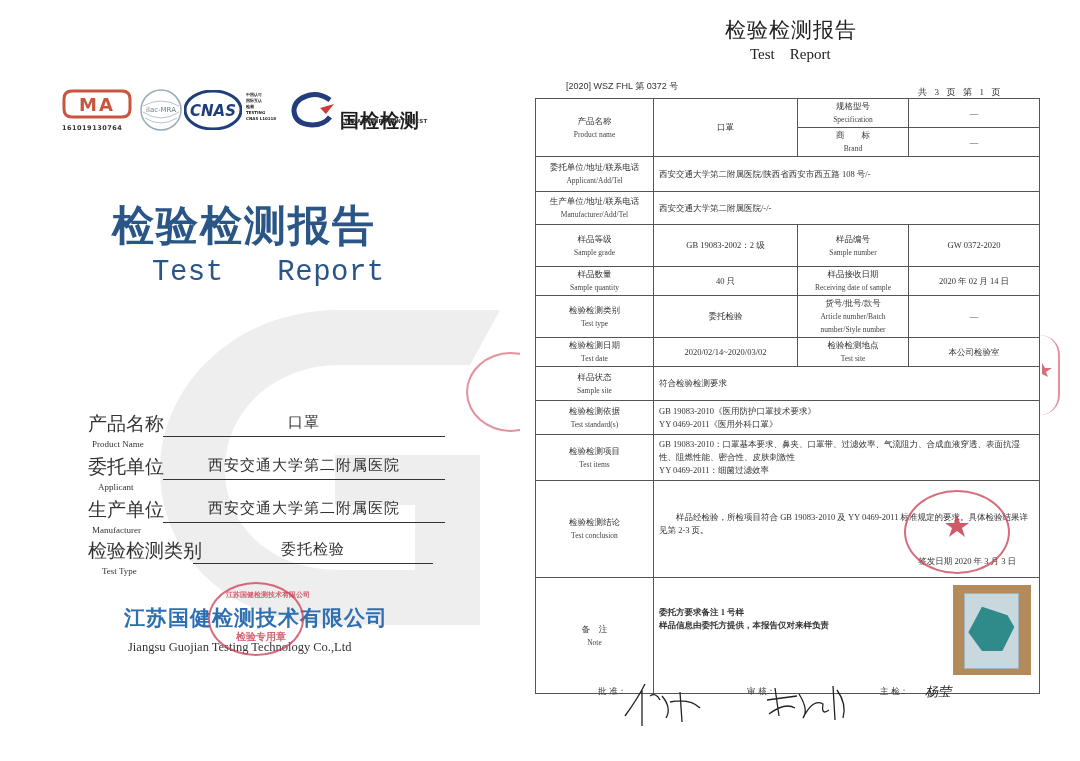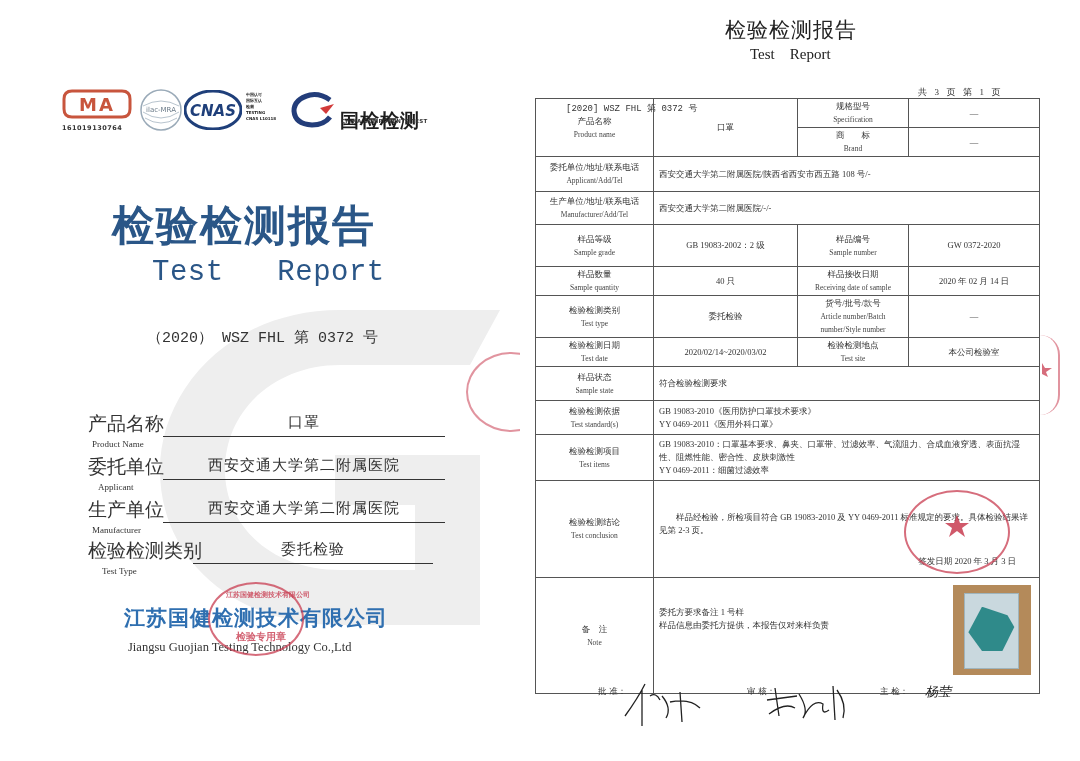--- a/index.html
+++ b/index.html
@@ -32,21 +32,21 @@
   .cover-company-cn { position: absolute; left: 124px; top: 604px; font-family: "DejaVu Sans", sans-serif; font-size: 21px; font-weight: bold; color: #2f6fb0; letter-spacing: 1px; }
   .cover-company-en { position: absolute; left: 128px; top: 640px; font-family: "Liberation Serif", serif; font-size: 12.5px; color: #333; }
 
   .stamp { position: absolute; border-radius: 50%; border: 2px solid rgba(200,60,80,0.75); }
   .stamp-text { position: absolute; color: rgba(200,60,80,0.8); font-family: "DejaVu Sans", sans-serif; font-weight: bold; }
 
   
   .page { position: absolute; left: 520px; top: 0; width: 560px; height: 761px; background: #fff; }
   .report-title-cn { position: absolute; left: 725px; top: 16px; font-family: "DejaVu Sans", sans-serif; font-size: 21px; color: #222; letter-spacing: 1px; }
   .report-title-en { position: absolute; left: 750px; top: 46px; font-family: "Liberation Serif", serif; font-size: 15px; color: #222; white-space: pre; }
-  .report-no { position: absolute; left: 566px; top: 102px; font-family: Liberation Mono, monospace; font-size: 9px; color: #333; }
+  .report-no { position: absolute; left: 566px; top: 80px; font-family: Liberation Sans, sans-serif; font-size: 9px; color: #333; }
   .page-count { position: absolute; left: 918px; top: 86px; font-family: "Liberation Serif", serif; font-size: 9px; color: #333; white-space: pre; letter-spacing: 1px; }
 
   table.report { position: absolute; left: 535px; top: 98px; width: 504px; border-collapse: collapse; table-layout: fixed; font-family: "Liberation Serif", serif; color: #333; }
   table.report td { border: 1px solid #555; font-size: 8.5px; vertical-align: middle; padding: 1px 5px; line-height: 13px; }
   table.report td.lbl { text-align: center; }
   table.report td.lbl .en { display: block; font-size: 7.5px; color: #444; }
   table.report td.ctr { text-align: center; }
   table.report td.left { text-align: left; }
 
   .sample-photo { position: absolute; left: 953px; top: 585px; width: 78px; height: 90px; background: #b48a5a; }
@@ -90,21 +90,20 @@
     <svg class="logo ccic-ring" viewBox="0 0 46 36">
       <path d="M40 8 Q30 1 20 3 Q4 7 4 19 Q5 32 22 33 Q34 33 40 25" fill="none" stroke="#233d7a" stroke-width="5"></path>
       <path d="M30 16 L44 12 L36 22 Z" fill="#d23a3a"></path>
     </svg>
     <div class="logo ccic-text">国检检测</div>
     <div class="logo ccic-en">CHINA COMPONENTS TEST</div>
   </div>
 
   <div class="cover-title-cn">检验检测报告</div>
   <div class="cover-title-en">Test   Report</div>
-  <div class="cover-number">（2020） WSZ FHL 第 0372 号</div>
 
   <div class="cover-field" style="top:411px;">
     <span class="cn">产品名称</span>
     <span class="val" style="left:75px; width:282px;">口罩</span>
     <span class="en" style="left:4px;">Product Name</span>
   </div>
   <div class="cover-field" style="top:454px;">
     <span class="cn">委托单位</span>
     <span class="val" style="left:75px; width:282px;">西安交通大学第二附属医院</span>
     <span class="en" style="left:10px;">Applicant</span>
@@ -222,21 +221,21 @@
     <td class="ctr">2020/02/14~2020/03/02</td>
     <td class="lbl">
       <span>检验检测地点</span>
       <span class="en">Test site</span>
     </td>
     <td class="ctr">本公司检验室</td>
   </tr>
   <tr style="height:34px;">
     <td class="lbl">
       <span>样品状态</span>
-      <span class="en">Sample state</span>
+      <span class="en">Sample site</span>
     </td>
     <td class="left" colspan="3">符合检验检测要求</td>
   </tr>
   <tr style="height:34px;">
     <td class="lbl">
       <span>检验检测依据</span>
       <span class="en">Test standard(s)</span>
     </td>
     <td class="left" colspan="3">
       <div>GB 19083-2010《医用防护口罩技术要求》</div>
@@ -264,21 +263,21 @@
         <span>签发日期</span>
         <span>2020 年 3 月 3 日</span>
       </div>
     </td>
   </tr>
   <tr style="height:116px;">
     <td class="lbl">
       <span>备　注</span>
       <span class="en">Note</span>
     </td>
-    <td class="left" colspan="3" style="vertical-align:top; padding-top:28px;">
+    <td class="left" colspan="3" style="vertical-align:top; padding-top:28px;font-weight:bold;">
       <div>委托方要求备注 1 号样</div>
       <div>样品信息由委托方提供，本报告仅对来样负责</div>
     </td>
   </tr>
 </tbody>
   </table>
 
 <div class="sample-photo">
   <div class="bag"></div>
   <svg class="mask" width="62" height="56" viewBox="0 0 62 56">

